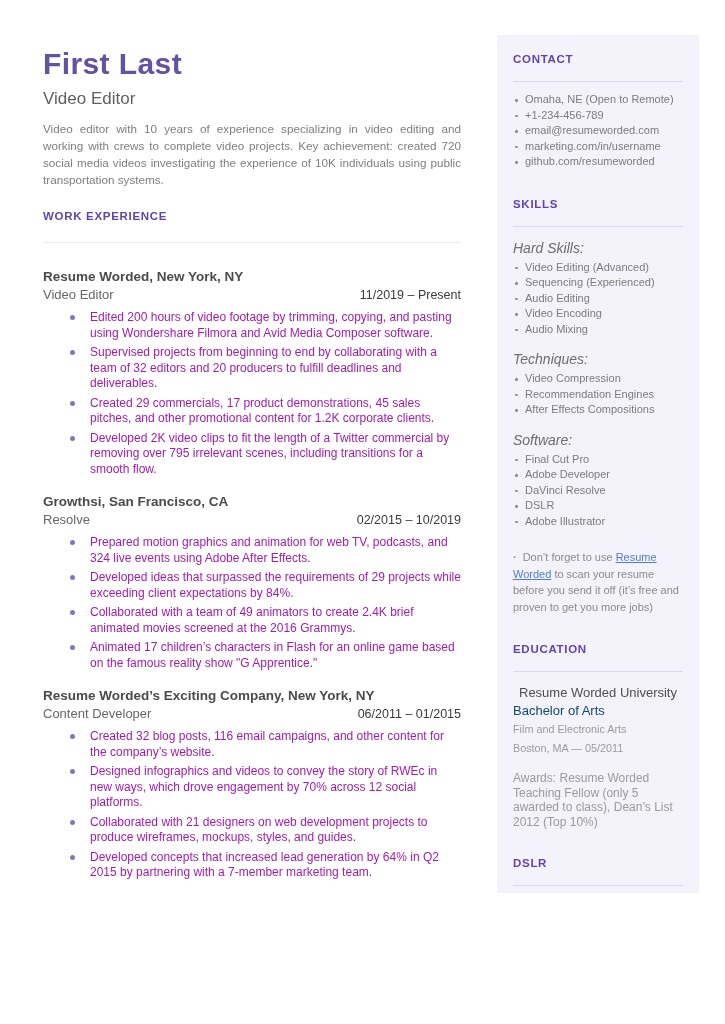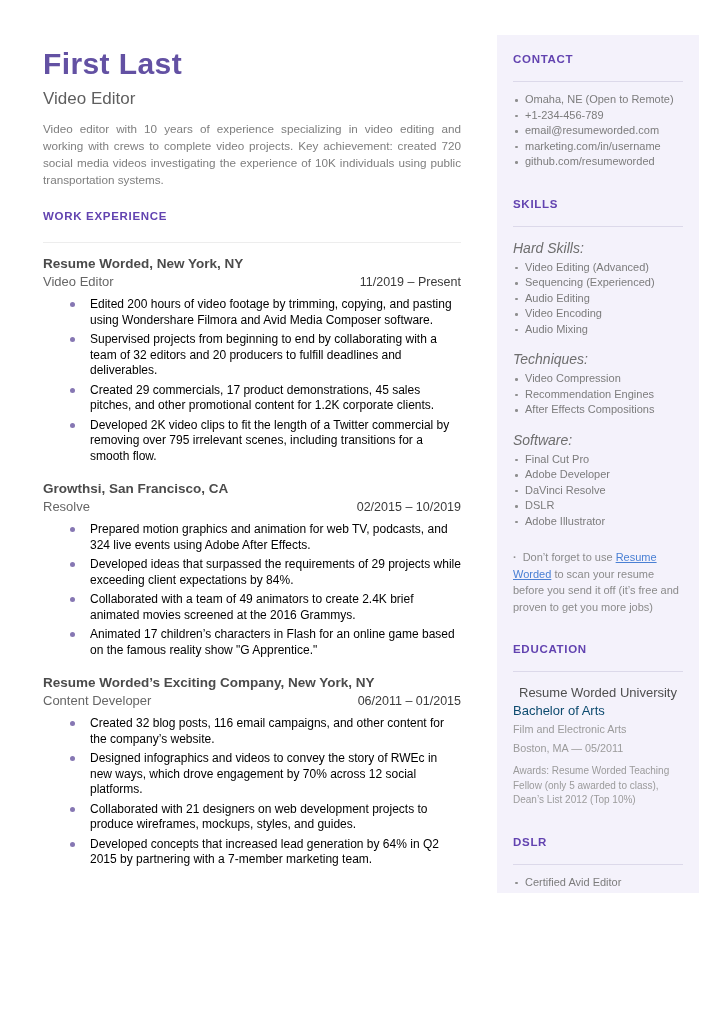--- a/index.html
+++ b/index.html
@@ -16,48 +16,48 @@
   
   .main { position: absolute; left: 43px; top: 47px; width: 418px; }
   .person-name { margin: 0; font-size: 30px; line-height: 34px; font-weight: 700; letter-spacing: 0.4px; color: var(--accent); }
   .person-title { margin-top: 8px; font-size: 17px; color: #5f5f5f; }
   .summary { margin: 11px 0 0; font-size: 11.7px; line-height: 17px; color: #7e7e7e; text-align: justify; }
   .sec-heading { font-size: 11.5px; font-weight: 700; letter-spacing: 0.7px; color: var(--heading); }
   .main .sec-heading { margin-top: 22px; }
   .rule { border: 0; border-top: 1px solid #ededed; margin: 0; }
   .main .rule { margin-top: 20px; }
 
-  .job { margin-top: 13px; }
+  .job { margin-top: 26px; }
   .job + .job { margin-top: 17px; }
   .company { font-size: 13.5px; font-weight: 700; color: #4b4b4b; }
   .role-row { display: flex; justify-content: space-between; align-items: baseline; margin-top: 3px; }
   .role { font-size: 13px; color: #666666; }
   .dates { font-size: 12.5px; color: #3b3b3b; }
   ul.bullets { list-style: none; margin: 8px 0 0; padding: 0 0 0 27px; }
-  ul.bullets li { position: relative; padding-left: 20px; margin-bottom: 4px; font-size: 12px; line-height: 15.5px; color: #000000; }
+  ul.bullets li { position: relative; padding-left: 20px; margin-bottom: 4px; font-size: 12px; line-height: 15.5px; color: #a21caf; }
   ul.bullets li::before { content: ""; position: absolute; left: 0; top: 5px; width: 5px; height: 5px; border-radius: 50%; background: #8677b3; }
 
   
   .sidebar { position: absolute; left: 497px; top: 35px; width: 202px; height: 953px; background: var(--sidebar-bg); padding: 18px 16px; }
   .side-section + .side-section { margin-top: 28px; }
   .sidebar .rule { border-top: 1px solid #dcd9ea; margin-top: 16px; }
   ul.side-list { list-style: none; margin: 10px 0 0; padding: 0; }
   ul.side-list li { position: relative; padding-left: 12px; font-size: 11px; line-height: 15.5px; color: #7c7c7c; }
   ul.side-list li::before { content: ""; position: absolute; left: 2px; top: 7px; width: 2.5px; height: 2.5px; border-radius: 50%; background: #8f8f8f; }
   .group-label { margin-top: 14px; font-size: 14px; font-style: italic; color: #6e6e6e; }
   .group-label.first { margin-top: 13px; }
   ul.side-list.grouped { margin-top: 4px; }
   .tip { margin: 20px 0 0; font-size: 11px; line-height: 16.5px; color: #8b8b8b; }
   .tip::before { content: "·"; font-weight: 700; margin-right: 6px; color: #8f8f8f; }
   .tip a { color: var(--link); text-decoration: underline; cursor: pointer; }
 
   .edu-school { margin-top: 13px; font-size: 13px; color: #4f4f4f; text-align: center; }
   .edu-degree { margin-top: 3px; font-size: 13px; color: #0c4a6e; }
   .edu-meta { margin-top: 4px; font-size: 10.8px; line-height: 14.5px; color: #9b9b9b; }
-  .edu-awards { margin-top: 9px; font-size: 10px; line-height: 14.5px; color: #9b9b9b; }
+  .edu-awards { margin-top: 16px; font-size: 12px; line-height: 14.5px; color: #9b9b9b; }
 </style>
 </head>
 <body>
 
 <div class="page">
 
   <div class="main">
     <h1 class="person-name">First Last</h1>
     <div class="person-title">Video Editor</div>
     <p class="summary">Video editor with 10 years of experience specializing in video editing and working with crews to complete video projects. Key achievement: created 720 social media videos investigating the experience of 10K individuals using public transportation systems.</p>

